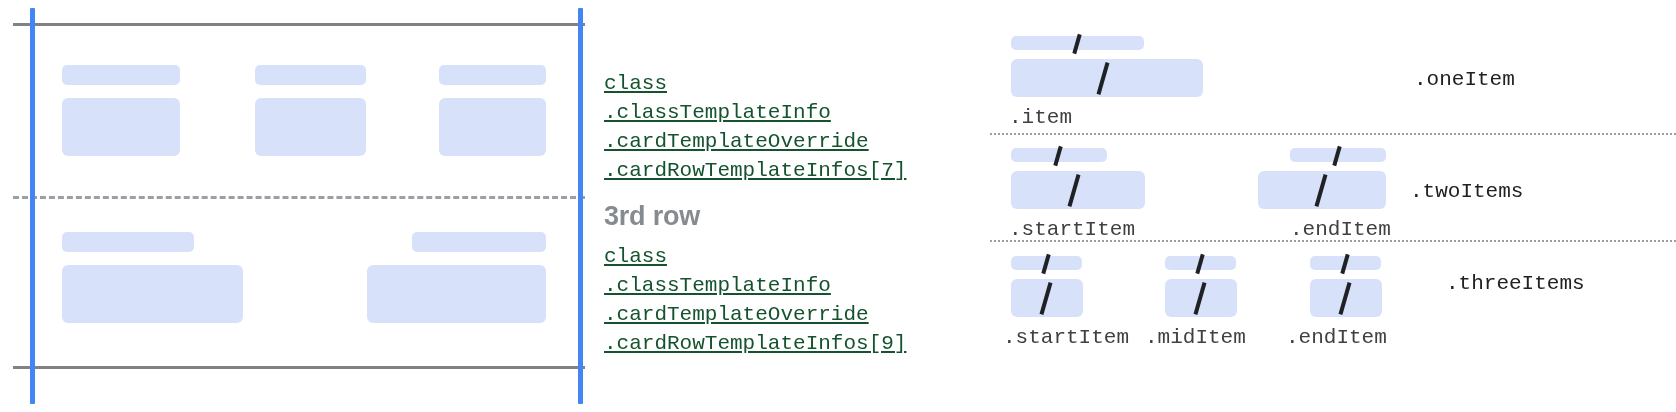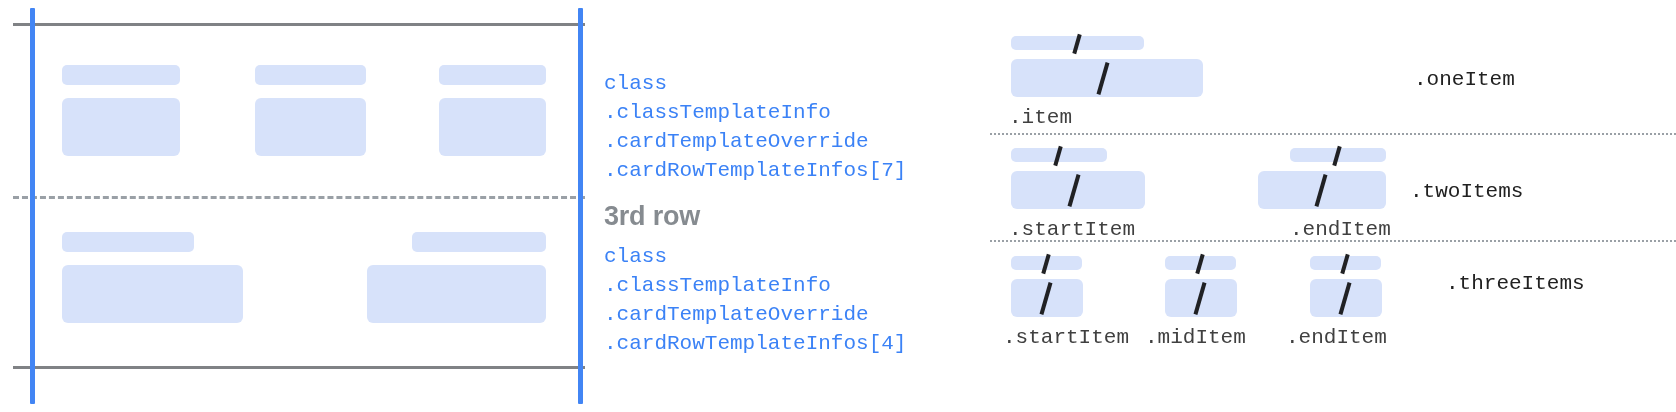--- a/index.html
+++ b/index.html
@@ -60,23 +60,24 @@
     font-size: 27px;
     font-weight: bold;
     color: #868b90;
     letter-spacing: -0.2px;
     white-space: nowrap;
   }
   .code-line {
     position: absolute;
     font-family: "Liberation Mono", monospace;
     font-size: 21px;
-    color: #3b82f6;
+    color: #14532d;
     white-space: nowrap;
     letter-spacing: 0px;
+    text-decoration: underline;
   }
 
   
   .slash {
     position: absolute;
     width: 0;
     border-left: 4px solid #202124;
     transform: rotate(16deg);
     transform-origin: center;
   }
@@ -132,21 +133,21 @@
     <div class="code-line" style="left:0;top:73px;">.classTemplateInfo</div>
     <div class="code-line" style="left:0;top:102px;">.cardTemplateOverride</div>
     <div class="code-line" style="left:0;top:131px;">.cardRowTemplateInfos[7]</div>
   </div>
 
   <div class="abs" style="left:604px;top:201px;width:340px;height:165px;">
     <div class="row-title" style="left:0;top:0;">3rd row</div>
     <div class="code-line" style="left:0;top:44px;">class</div>
     <div class="code-line" style="left:0;top:73px;">.classTemplateInfo</div>
     <div class="code-line" style="left:0;top:102px;">.cardTemplateOverride</div>
-    <div class="code-line" style="left:0;top:131px;">.cardRowTemplateInfos[4]</div>
+    <div class="code-line" style="left:0;top:131px;">.cardRowTemplateInfos[9]</div>
   </div>
 
   <div class="abs" style="left:990px;top:24px;width:686px;height:110px;">
 
     <div class="blue-box thin" style="left:21px;top:12px;width:133px;height:14px;"></div>
     <div class="slash" style="left:85px;top:10px;height:20px;"></div>
 
     <div class="blue-box" style="left:21px;top:35px;width:192px;height:38px;"></div>
     <div class="slash" style="left:111px;top:38px;height:33px;"></div>
 

